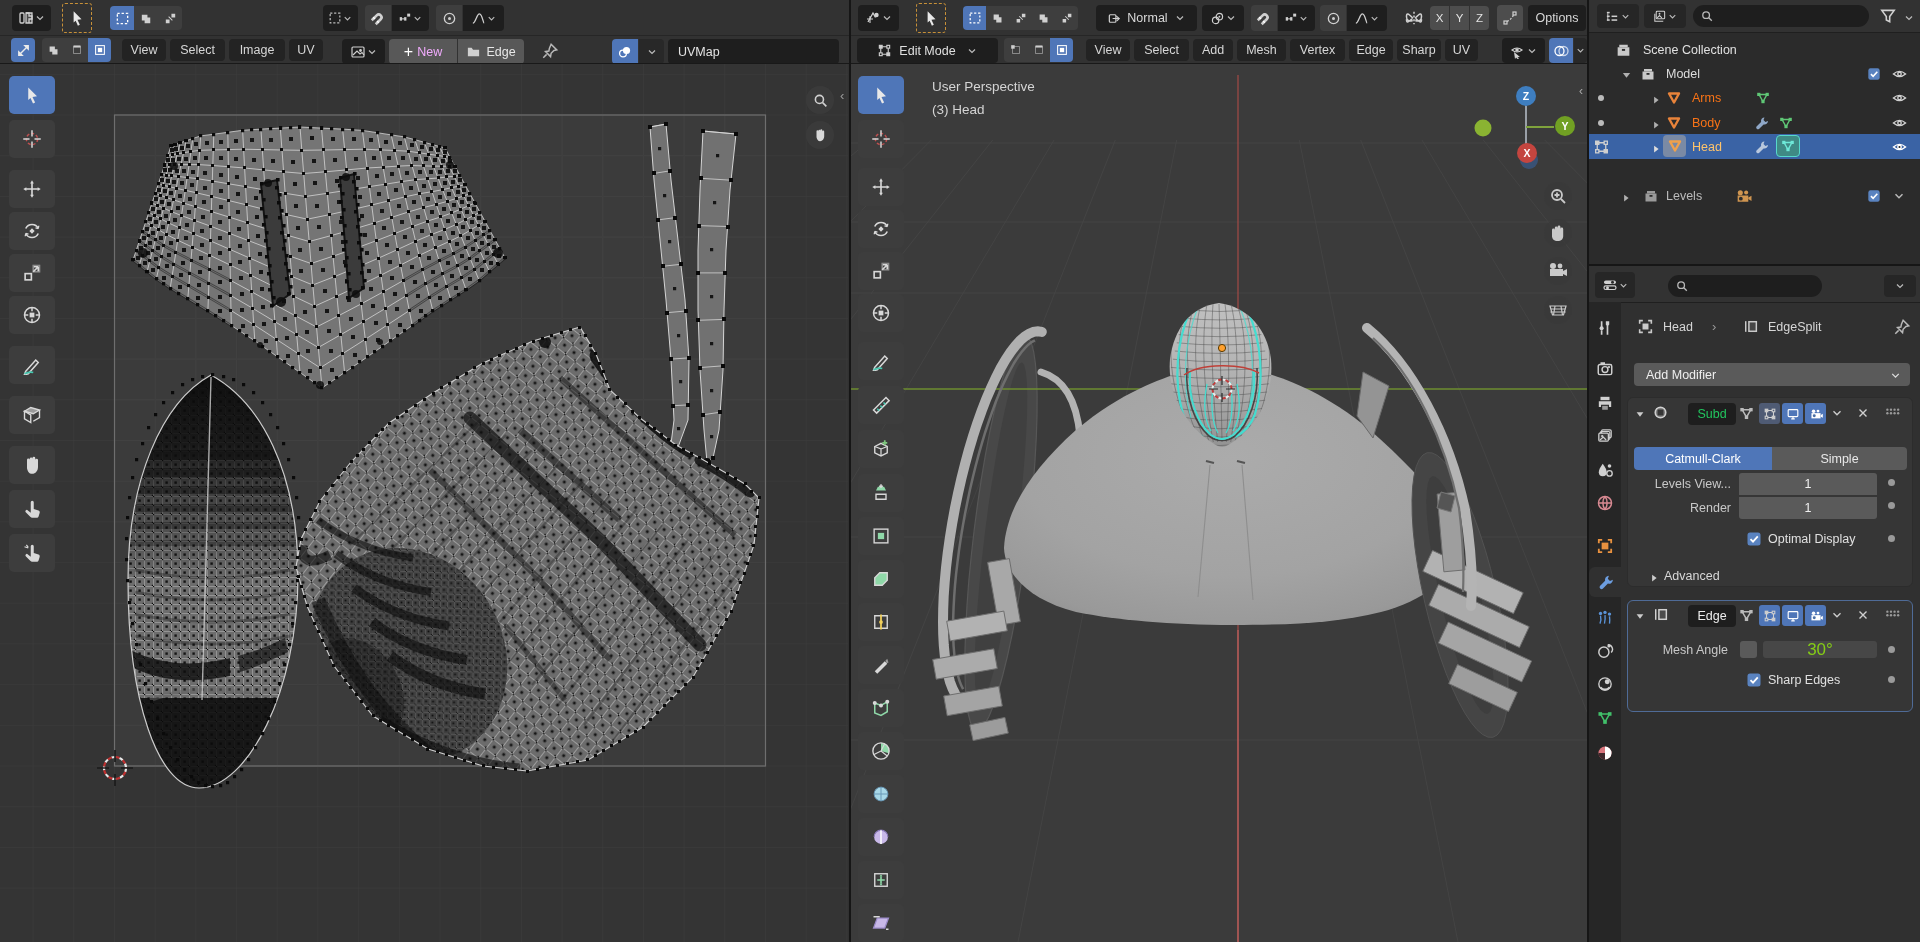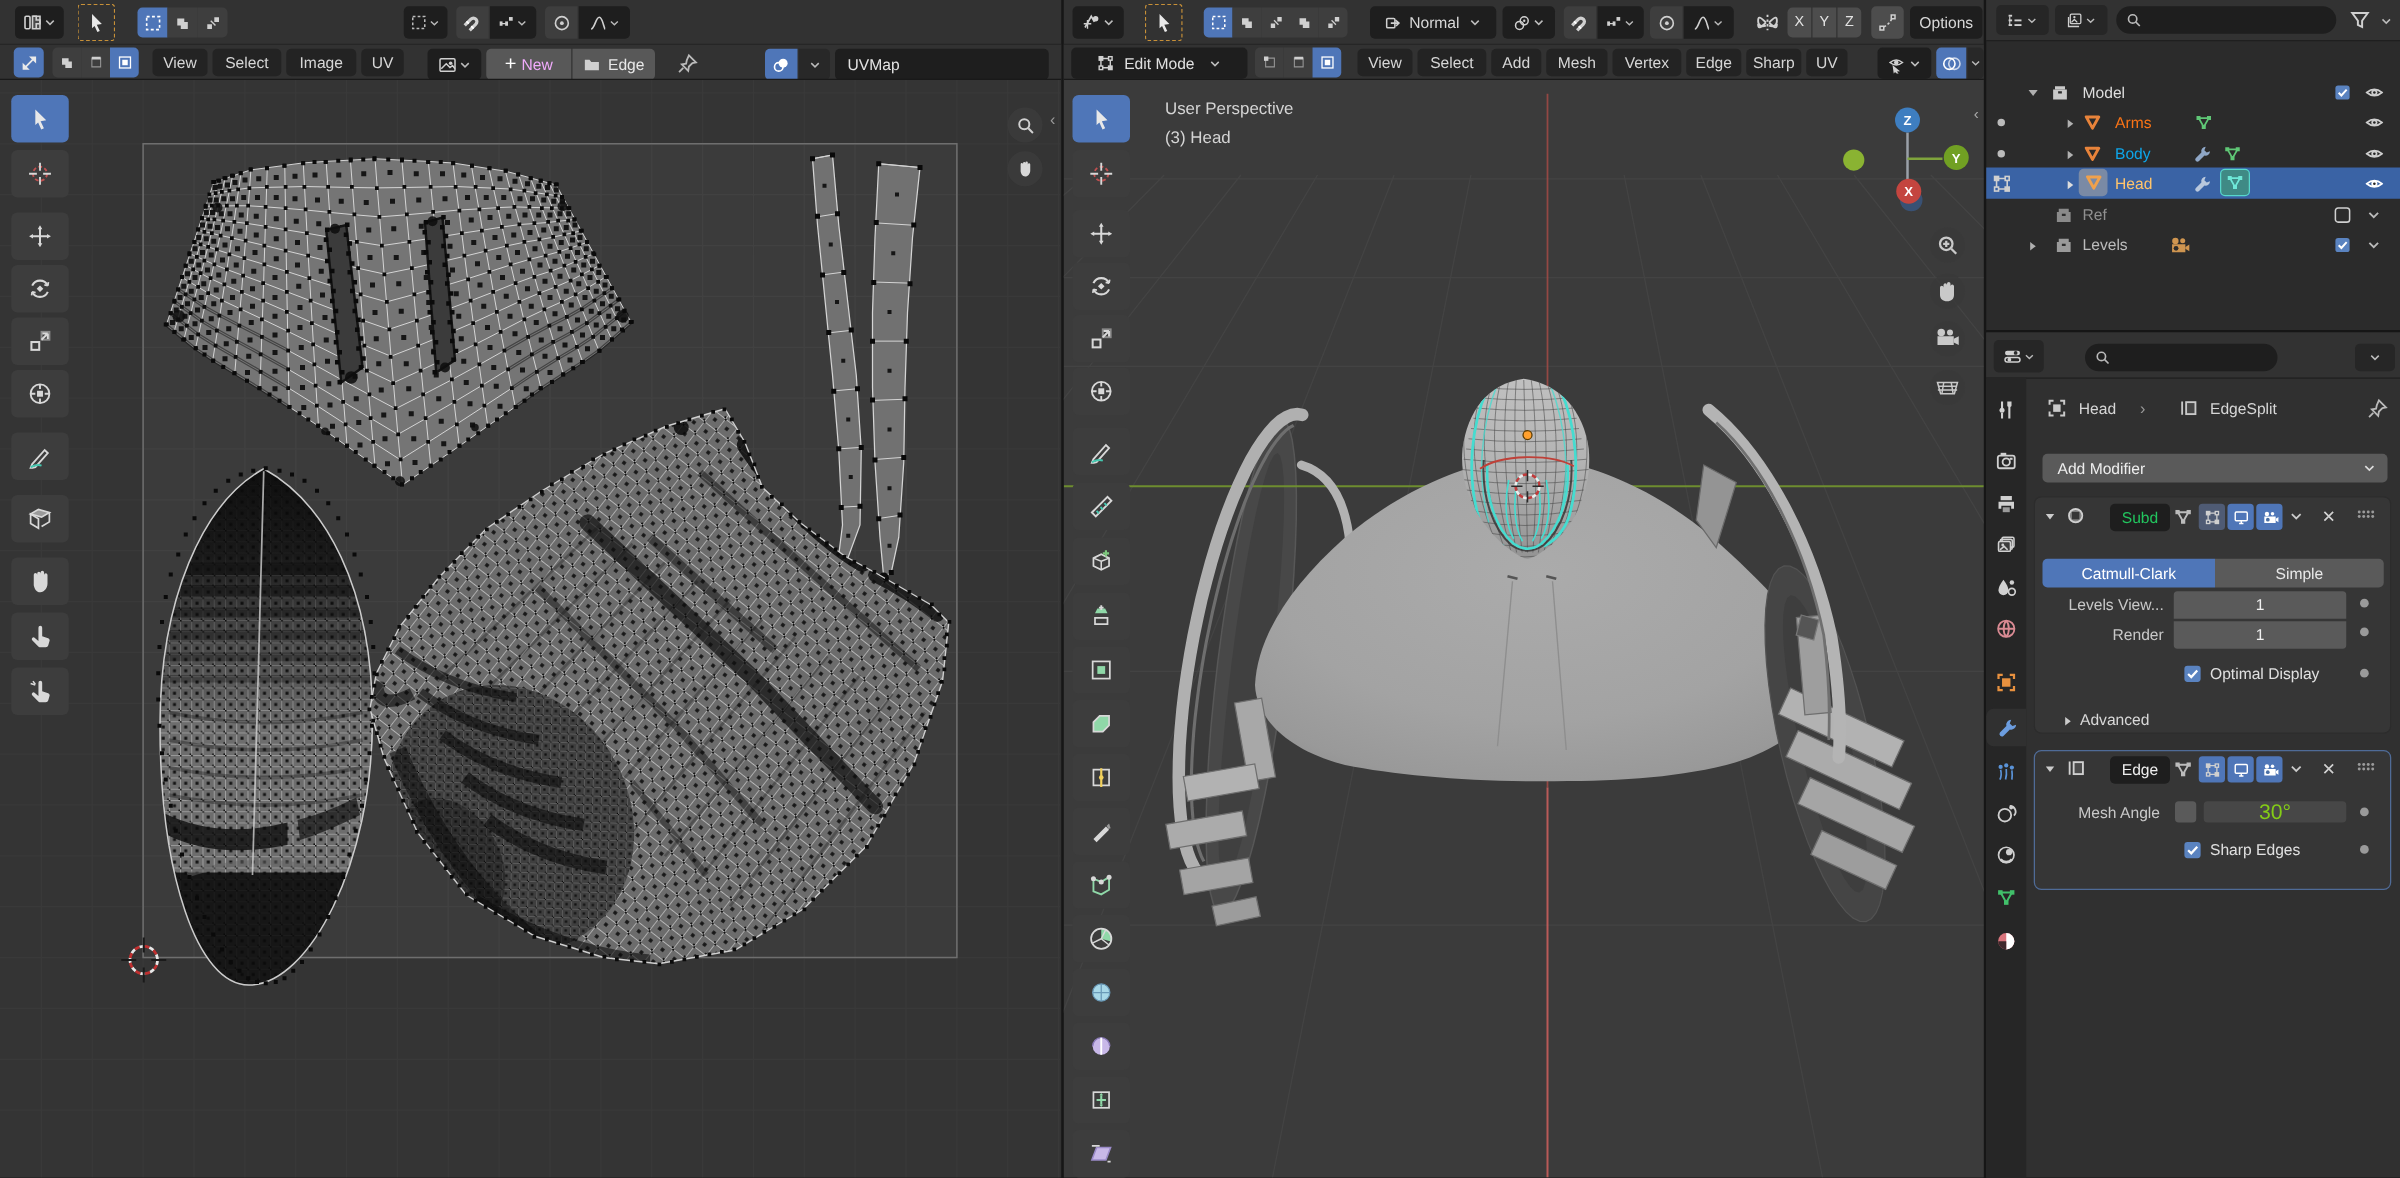--- a/index.html
+++ b/index.html
@@ -926,20 +926,30 @@
         </g>
       </svg>
     </div>
     <div style="position:absolute;left:290px;top:7px;width:18px;height:18px;"><svg width="18" height="18" viewBox="0 0 16 16" xmlns="http://www.w3.org/2000/svg">
         <path d="M2.5 3h11L9.5 8.5V13l-3-1.5V8.5z" fill="none" stroke="#d0d0d0" stroke-width="1.4"></path>
       </svg></div>
     <div style="position:absolute;left:314px;top:10px;width:12px;height:12px;"><svg width="12" height="12" viewBox="0 0 16 16" xmlns="http://www.w3.org/2000/svg">
         <path d="M4 6l4 4 4-4" stroke="#bbb" stroke-width="1.6" fill="none"></path>
       </svg></div>
     <div style="position:absolute;left:0px;top:134px;width:331px;height:25px;background:#3a63a5"></div>
+    <div style="position:absolute;left:0px;top:37px;width:331px;height:25px;display:flex;align-items:center">
+      <div style="position:absolute;left:26px;width:17px;height:17px;top:50%;transform:translateY(-50%)"><svg width="17" height="17" viewBox="0 0 16 16" xmlns="http://www.w3.org/2000/svg">
+          <g fill="#c9c9c9">
+            <path d="M2.5 5.5h11v8h-11z"></path>
+            <path d="M4 3h8v2.5H4z"></path>
+            <rect x="6.5" y="7" width="3" height="1.8" fill="#2b2b2b"></rect>
+          </g>
+        </svg></div>
+      <span style="position:absolute;left:54px;color:#e0e0e0;font-size:12.5px">Scene Collection</span>
+    </div>
     <div style="position:absolute;left:0px;top:61px;width:331px;height:25px;display:flex;align-items:center">
       <div style="position:absolute;left:31px;width:13px;height:13px;top:50%;transform:translateY(-50%)"><svg width="13" height="13" viewBox="0 0 16 16" xmlns="http://www.w3.org/2000/svg">
           <path d="M3.5 5.5 L8 11.5 L12.5 5.5z" fill="#b0b0b0"></path>
         </svg></div>
       <div style="position:absolute;left:51px;width:16px;height:16px;top:50%;transform:translateY(-50%)"><svg width="16" height="16" viewBox="0 0 16 16" xmlns="http://www.w3.org/2000/svg">
           <g fill="#c9c9c9">
             <path d="M2.5 5.5h11v8h-11z"></path>
             <path d="M4 3h8v2.5H4z"></path>
             <rect x="6.5" y="7" width="3" height="1.8" fill="#2b2b2b"></rect>
           </g>
@@ -983,21 +993,21 @@
         </svg></div>
     </div>
     <div style="position:absolute;left:0px;top:110px;width:331px;height:25px;display:flex;align-items:center">
       <div style="position:absolute;left:9px;width:6px;height:6px;border-radius:50%;background:#bbb;top:50%;transform:translateY(-50%)"></div>
       <div style="position:absolute;left:61px;width:12px;height:12px;top:50%;transform:translateY(-50%)"><svg width="12" height="12" viewBox="0 0 16 16" xmlns="http://www.w3.org/2000/svg">
           <path d="M5.5 3.5 L11.5 8 L5.5 12.5z" fill="#b0b0b0"></path>
         </svg></div>
       <div style="position:absolute;left:77px;width:16px;height:16px;top:50%;transform:translateY(-50%)"><svg width="16" height="16" viewBox="0 0 16 16" xmlns="http://www.w3.org/2000/svg">
           <path d="M3 3.5 H13 L8 12.5 Z" stroke="#e8833a" stroke-width="2.4" stroke-linejoin="round" fill="none"></path>
         </svg></div>
-      <span style="position:absolute;left:103px;color:#0ea5e9;font-size:12.5px">Body</span>
+      <span style="position:absolute;left:103px;color:#f97316;font-size:12.5px">Body</span>
       <div style="position:absolute;left:164px;width:16px;height:16px;top:50%;transform:translateY(-50%)"><svg width="16" height="16" viewBox="0 0 16 16" xmlns="http://www.w3.org/2000/svg">
           <path d="M11.5 2.5 a3.5 3.5 0 0 0-3.4 4.4 L3.5 11.5 a1.8 1.8 0 0 0 2.5 2.5 L10.6 9.4 a3.5 3.5 0 0 0 4.4-3.4 l-2.6 1 -1.9-1.9 1-2.6z" fill="#8fa7c7"></path>
         </svg></div>
       <div style="position:absolute;left:189px;width:16px;height:16px;top:50%;transform:translateY(-50%)"><svg width="16" height="16" viewBox="0 0 16 16" xmlns="http://www.w3.org/2000/svg">
           <g stroke="#5fc776" stroke-width="1.4" fill="none">
             <path d="M4 4.5 h8 L8 11.5z"></path>
             <rect x="2.2" y="2.8" width="3.2" height="3.2" fill="#5fc776" stroke="none"></rect>
             <rect x="10.6" y="2.8" width="3.2" height="3.2" fill="#5fc776" stroke="none"></rect>
             <rect x="6.4" y="10" width="3.2" height="3.2" fill="#5fc776" stroke="none"></rect>
           </g>
@@ -1043,36 +1053,20 @@
         </svg>
       </div>
       <div style="position:absolute;left:303px;width:15px;height:15px;top:50%;transform:translateY(-50%)"><svg width="15" height="15" viewBox="0 0 16 16" xmlns="http://www.w3.org/2000/svg">
           <g>
             <path d="M1.5 8 Q8 2.5 14.5 8 Q8 13.5 1.5 8z" fill="none" stroke="#fff" stroke-width="1.4"></path>
             <circle cx="8" cy="8" r="2.6" fill="#fff"></circle>
             <circle cx="8" cy="8" r="1.1" fill="#222"></circle>
           </g>
         </svg></div>
     </div>
-    <div style="position:absolute;left:0px;top:159px;width:331px;height:25px;display:flex;align-items:center">
-      <div style="position:absolute;left:54px;width:16px;height:16px;top:50%;transform:translateY(-50%)"><svg width="16" height="16" viewBox="0 0 16 16" xmlns="http://www.w3.org/2000/svg">
-          <g fill="#8a8a8a">
-            <path d="M2.5 5.5h11v8h-11z"></path>
-            <path d="M4 3h8v2.5H4z"></path>
-            <rect x="6.5" y="7" width="3" height="1.8" fill="#2b2b2b"></rect>
-          </g>
-        </svg></div>
-      <span style="position:absolute;left:77px;color:#909090;font-size:12.5px">Ref</span>
-      <div style="position:absolute;left:278px;width:14px;height:14px;top:50%;transform:translateY(-50%)"><svg width="14" height="14" viewBox="0 0 16 16" xmlns="http://www.w3.org/2000/svg">
-          <rect x="1.5" y="1.5" width="13" height="13" rx="2.5" fill="none" stroke="#d0d0d0" stroke-width="1.4"></rect>
-        </svg></div>
-      <div style="position:absolute;left:303px;width:14px;height:14px;top:50%;transform:translateY(-50%)"><svg width="14" height="14" viewBox="0 0 16 16" xmlns="http://www.w3.org/2000/svg">
-          <path d="M4 6l4 4 4-4" stroke="#b9b9b9" stroke-width="1.7" fill="none"></path>
-        </svg></div>
-    </div>
     <div style="position:absolute;left:0px;top:183px;width:331px;height:25px;display:flex;align-items:center">
       <div style="position:absolute;left:31px;width:12px;height:12px;top:50%;transform:translateY(-50%)"><svg width="12" height="12" viewBox="0 0 16 16" xmlns="http://www.w3.org/2000/svg">
           <path d="M5.5 3.5 L11.5 8 L5.5 12.5z" fill="#b0b0b0"></path>
         </svg></div>
       <div style="position:absolute;left:54px;width:16px;height:16px;top:50%;transform:translateY(-50%)"><svg width="16" height="16" viewBox="0 0 16 16" xmlns="http://www.w3.org/2000/svg">
           <g fill="#9a9a9a">
             <path d="M2.5 5.5h11v8h-11z"></path>
             <path d="M4 3h8v2.5H4z"></path>
             <rect x="6.5" y="7" width="3" height="1.8" fill="#2b2b2b"></rect>
           </g>

